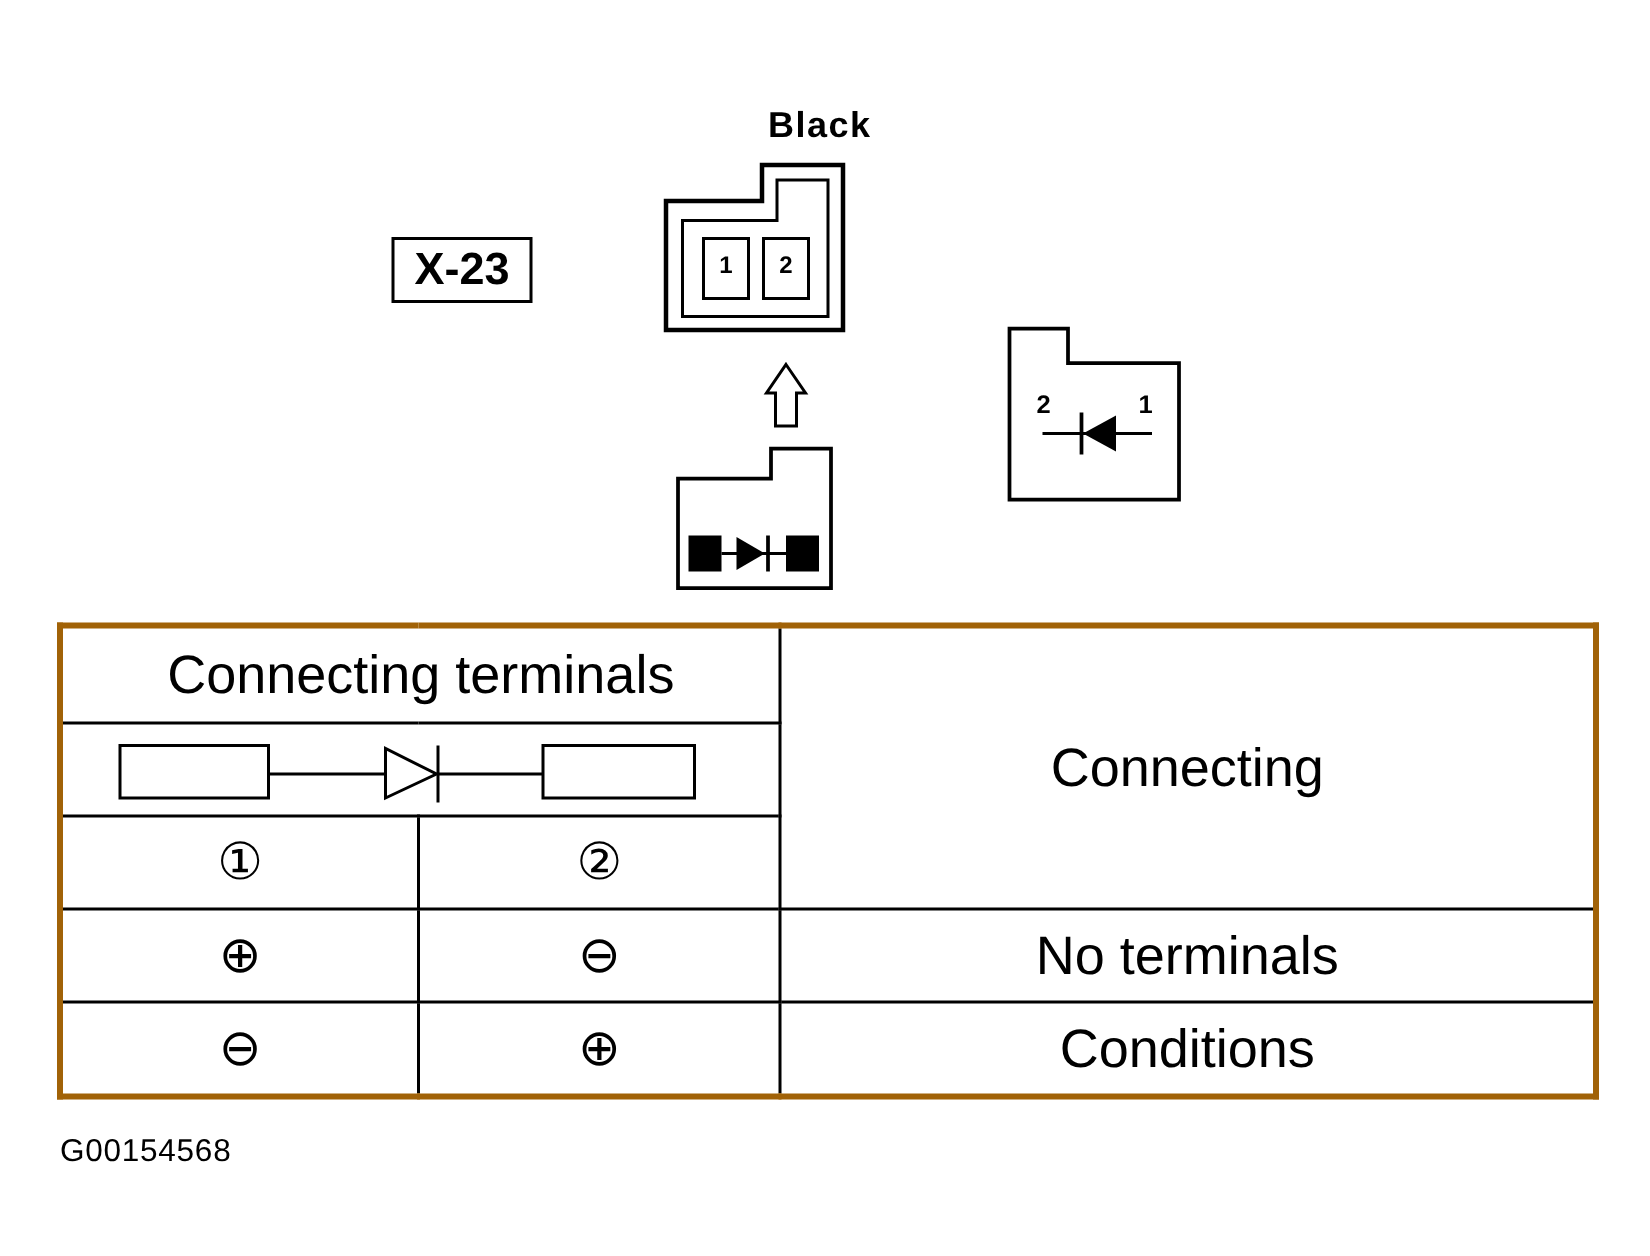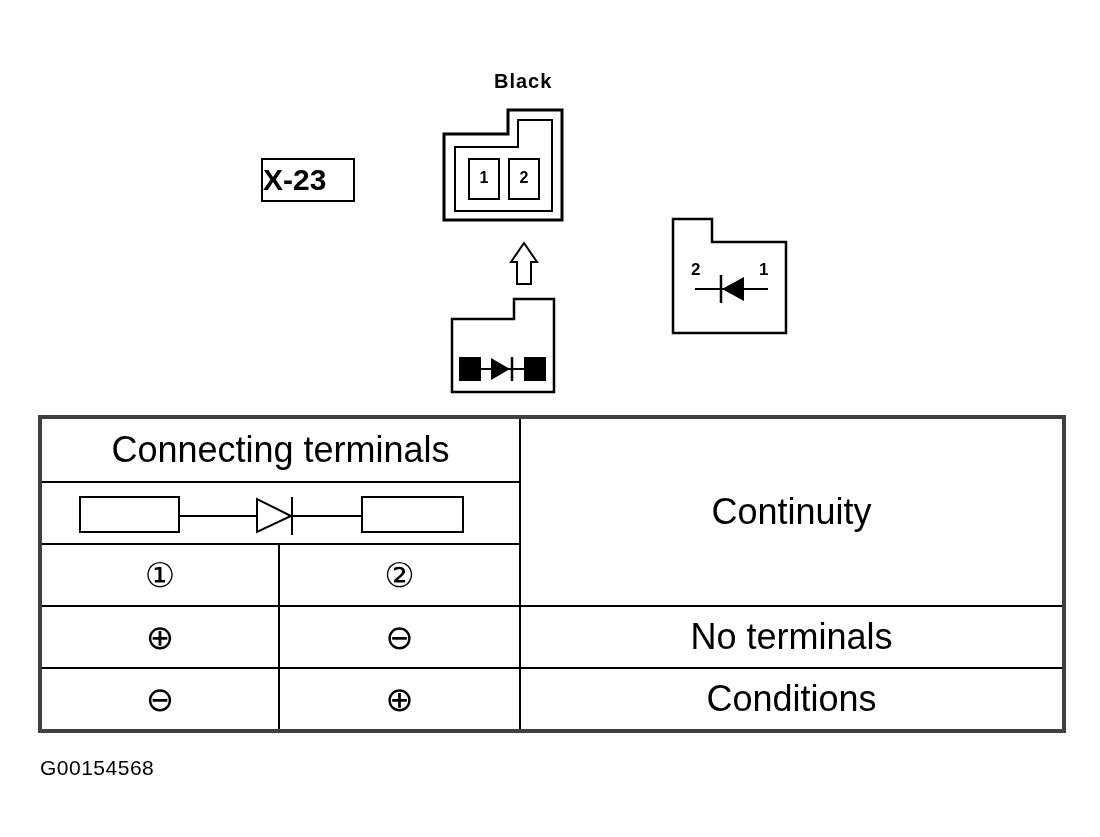--- a/index.html
+++ b/index.html
@@ -3,29 +3,29 @@
   <meta charset="utf-8">
   <style>
     html, body { margin: 0; padding: 0; background: #ffffff; }
     body { width: 1100px; height: 837px; position: relative; overflow: hidden;
            font-family: "Liberation Sans", "DejaVu Sans", sans-serif; color: #000; }
     .abs { position: absolute; }
     svg { position: absolute; left: 0; top: 0; }
     .connector-id {
       left: 261px; top: 158px; width: 94px; height: 44px;
       border: 2px solid #000; box-sizing: border-box;
-      font-weight: bold; font-size: 30px; text-align: left; line-height: 40px;
+      font-weight: bold; font-size: 30px; text-align: center; line-height: 40px;
     }
-    .color-label { left: 494px; top: 70px; font-weight: bold; font-size: 20px; letter-spacing: 1px; }
+    .color-label { left: 512px; top: 70px; font-weight: bold; font-size: 24px; letter-spacing: 1px; }
     .pin { font-size: 16px; font-weight: bold; text-align: center; }
     .diode-pin { font-size: 17px; font-weight: bold; }
     table.spec {
       position: absolute; left: 38px; top: 415px;
       border-collapse: collapse; width: 1024px; table-layout: fixed;
-      border: 4px solid #404040;
+      border: 4px solid #a16207;
     }
     table.spec td {
       border: 2px solid #000; text-align: center; vertical-align: middle;
       font-size: 36px; padding: 0; height: 60px;
     }
     table.spec td.sym { font-size: 34px; font-family: "DejaVu Sans", sans-serif; }
     .figure-id { left: 40px; top: 756px; font-size: 21px; letter-spacing: 0.5px; }
   </style>
 </head>
 <body>
@@ -81,21 +81,21 @@
 
 <table class="spec">
   <colgroup>
     <col style="width:239px">
       <col style="width:241px">
       <col style="width:544px">
   </colgroup>
   <tbody>
       <tr>
     <td colspan="2" style="height:62px;">Connecting terminals</td>
-    <td rowspan="3">Continuity</td>
+    <td rowspan="3">Connecting</td>
   </tr>
   <tr>
     <td colspan="2" style="height:60px;"></td>
   </tr>
   <tr>
     <td class="sym" style="height:60px;">①</td>
     <td class="sym">②</td>
   </tr>
   <tr>
     <td class="sym">⊕</td>

